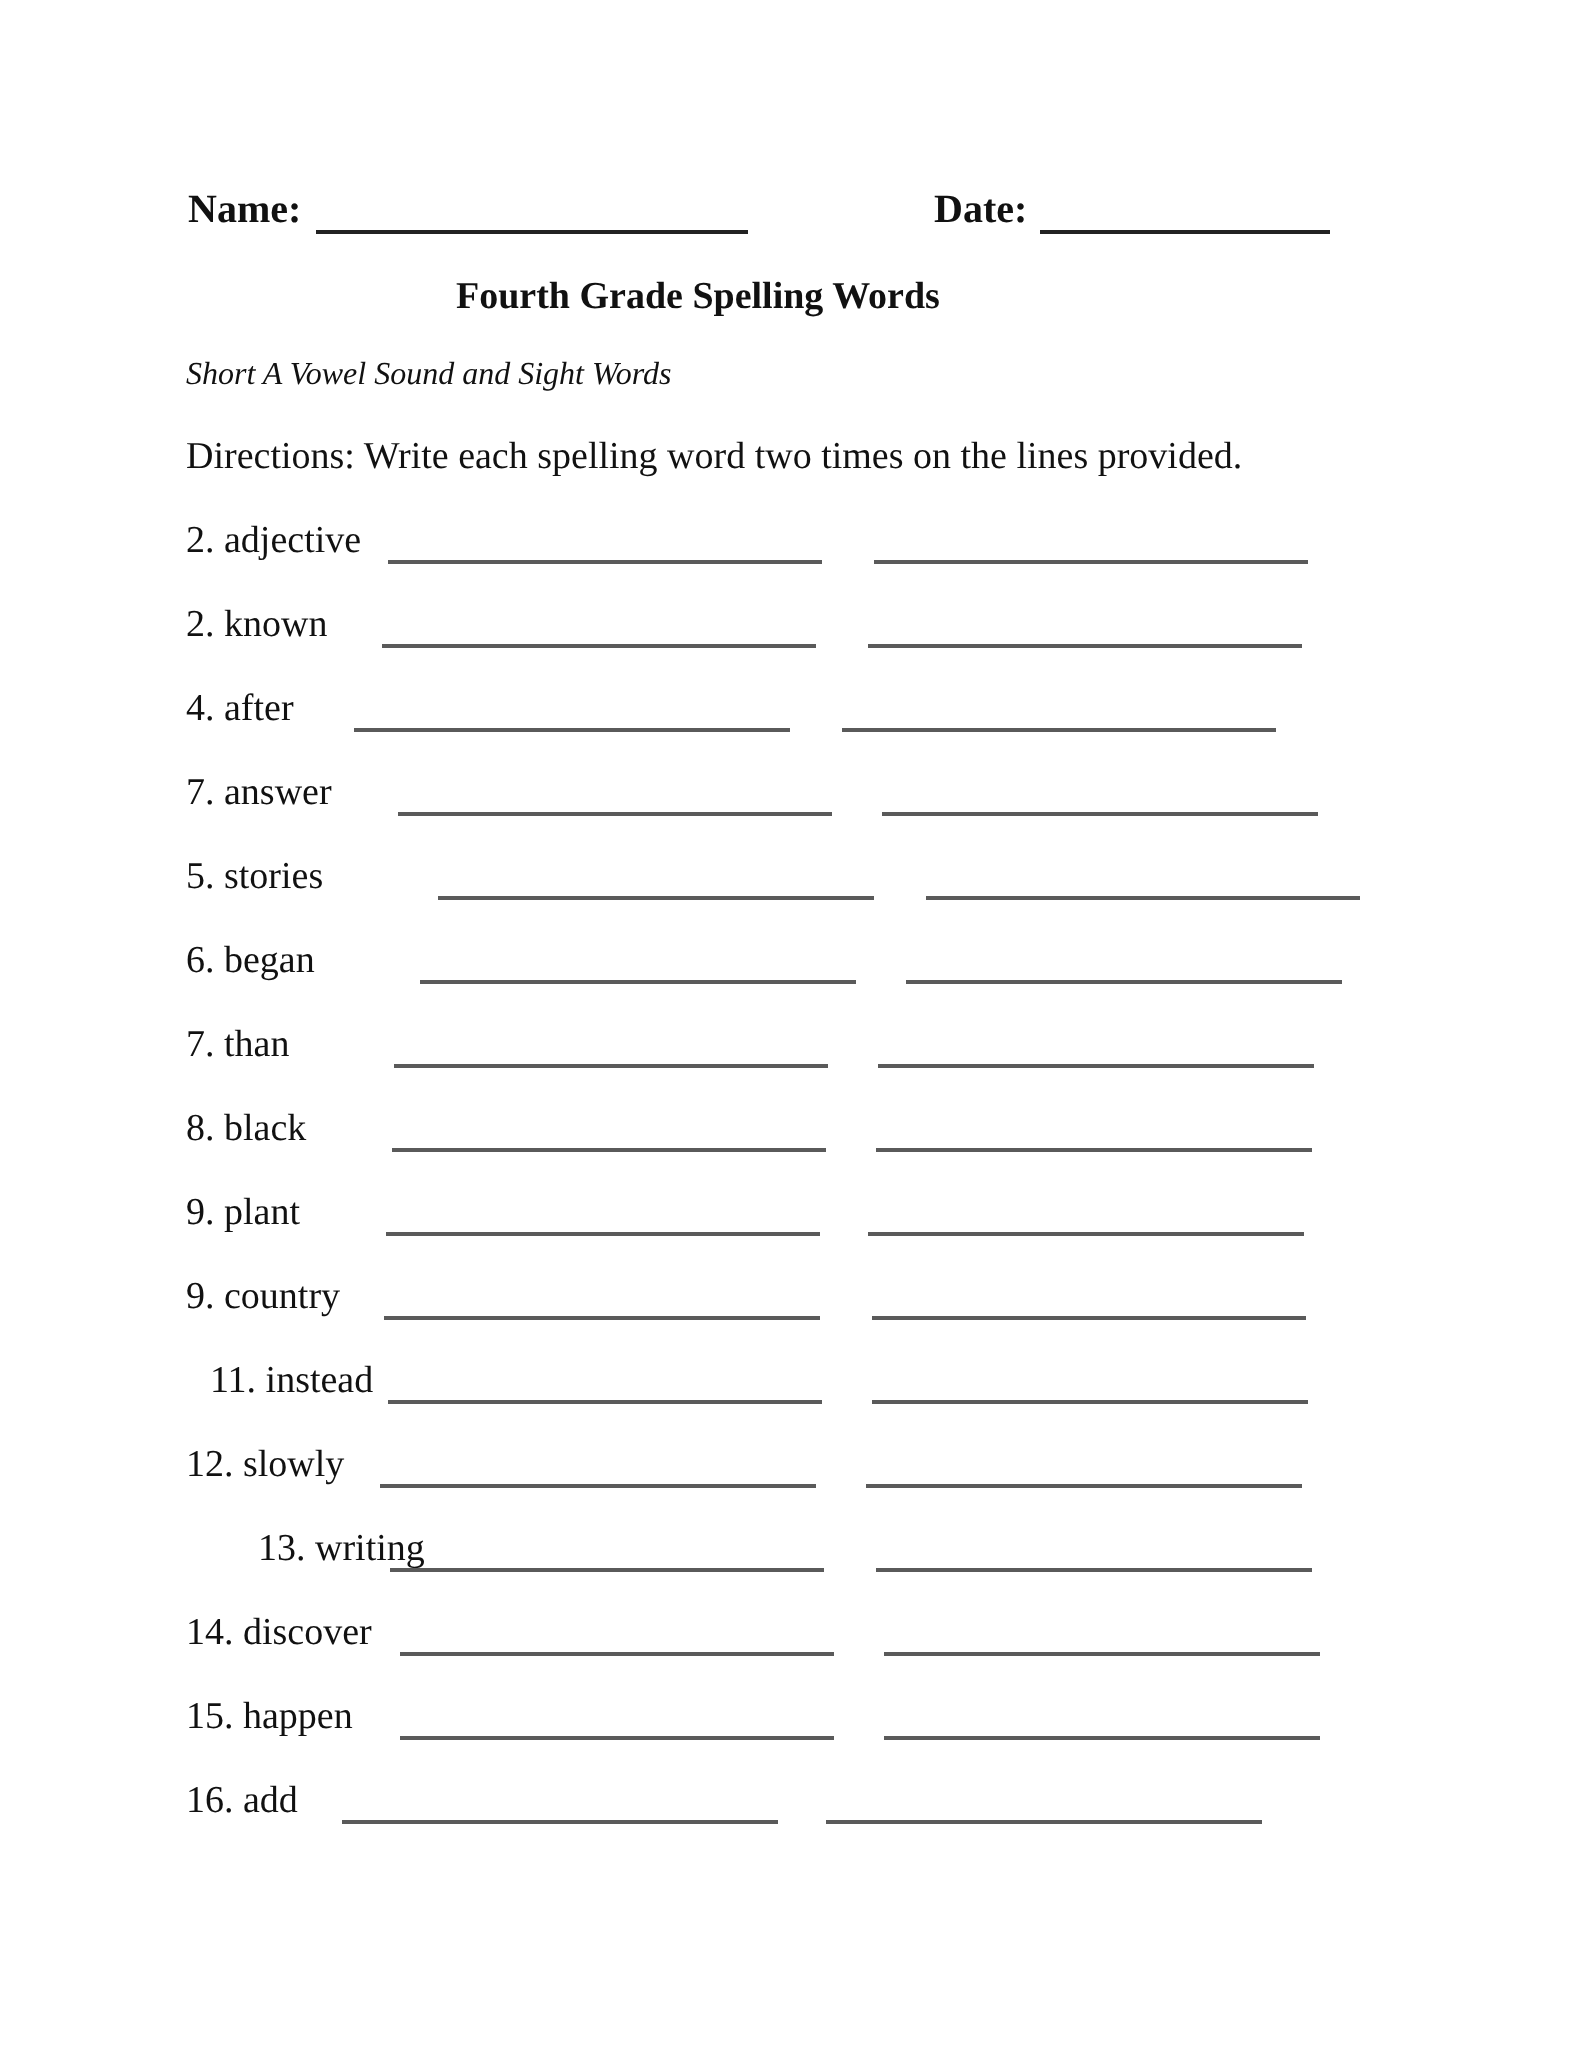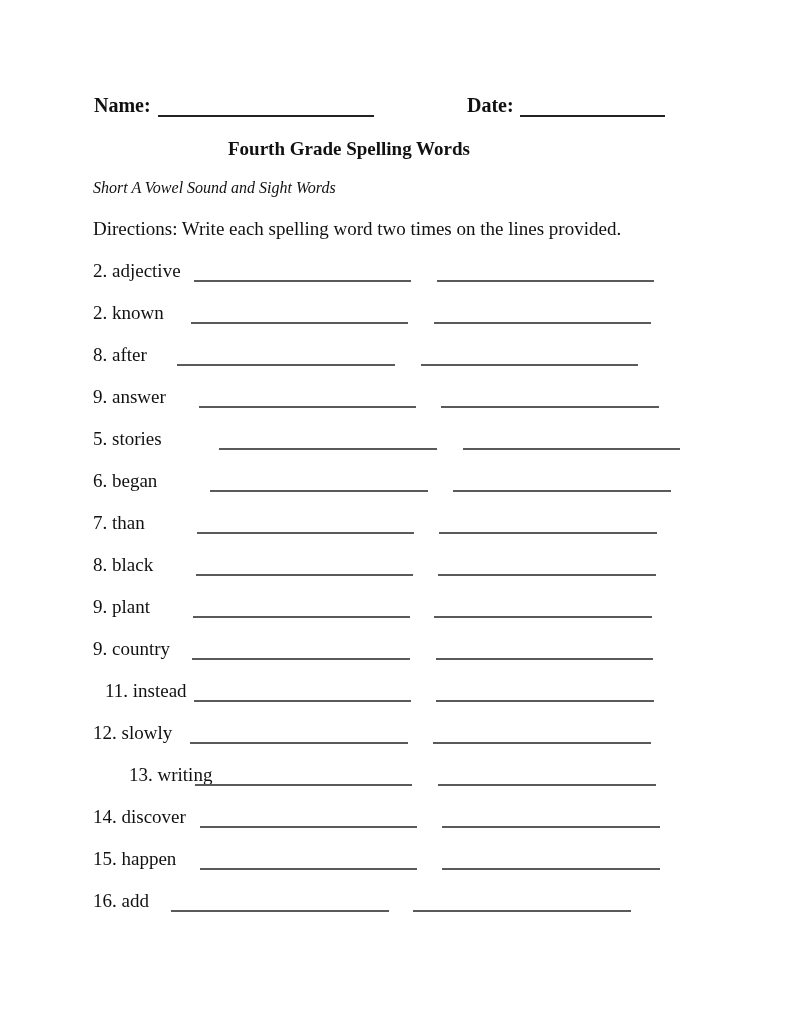--- a/index.html
+++ b/index.html
@@ -35,26 +35,26 @@
         <span class="abs word-label" style="left: 93px; top: 261px;">2. adjective</span>
         <div class="write-line" style="left: 194px; width: 217px; top: 280px;"></div>
         <div class="write-line" style="left: 437px; width: 217px; top: 280px;"></div>
       </div>
       <div>
         <span class="abs word-label" style="left: 93px; top: 303px;">2. known</span>
         <div class="write-line" style="left: 191px; width: 217px; top: 322px;"></div>
         <div class="write-line" style="left: 434px; width: 217px; top: 322px;"></div>
       </div>
       <div>
-        <span class="abs word-label" style="left: 93px; top: 345px;">8. after</span>
+        <span class="abs word-label" style="left: 93px; top: 345px;">4. after</span>
         <div class="write-line" style="left: 177px; width: 218px; top: 364px;"></div>
         <div class="write-line" style="left: 421px; width: 217px; top: 364px;"></div>
       </div>
       <div>
-        <span class="abs word-label" style="left: 93px; top: 387px;">9. answer</span>
+        <span class="abs word-label" style="left: 93px; top: 387px;">7. answer</span>
         <div class="write-line" style="left: 199px; width: 217px; top: 406px;"></div>
         <div class="write-line" style="left: 441px; width: 218px; top: 406px;"></div>
       </div>
       <div>
         <span class="abs word-label" style="left: 93px; top: 429px;">5. stories</span>
         <div class="write-line" style="left: 219px; width: 218px; top: 448px;"></div>
         <div class="write-line" style="left: 463px; width: 217px; top: 448px;"></div>
       </div>
       <div>
         <span class="abs word-label" style="left: 93px; top: 471px;">6. began</span>

